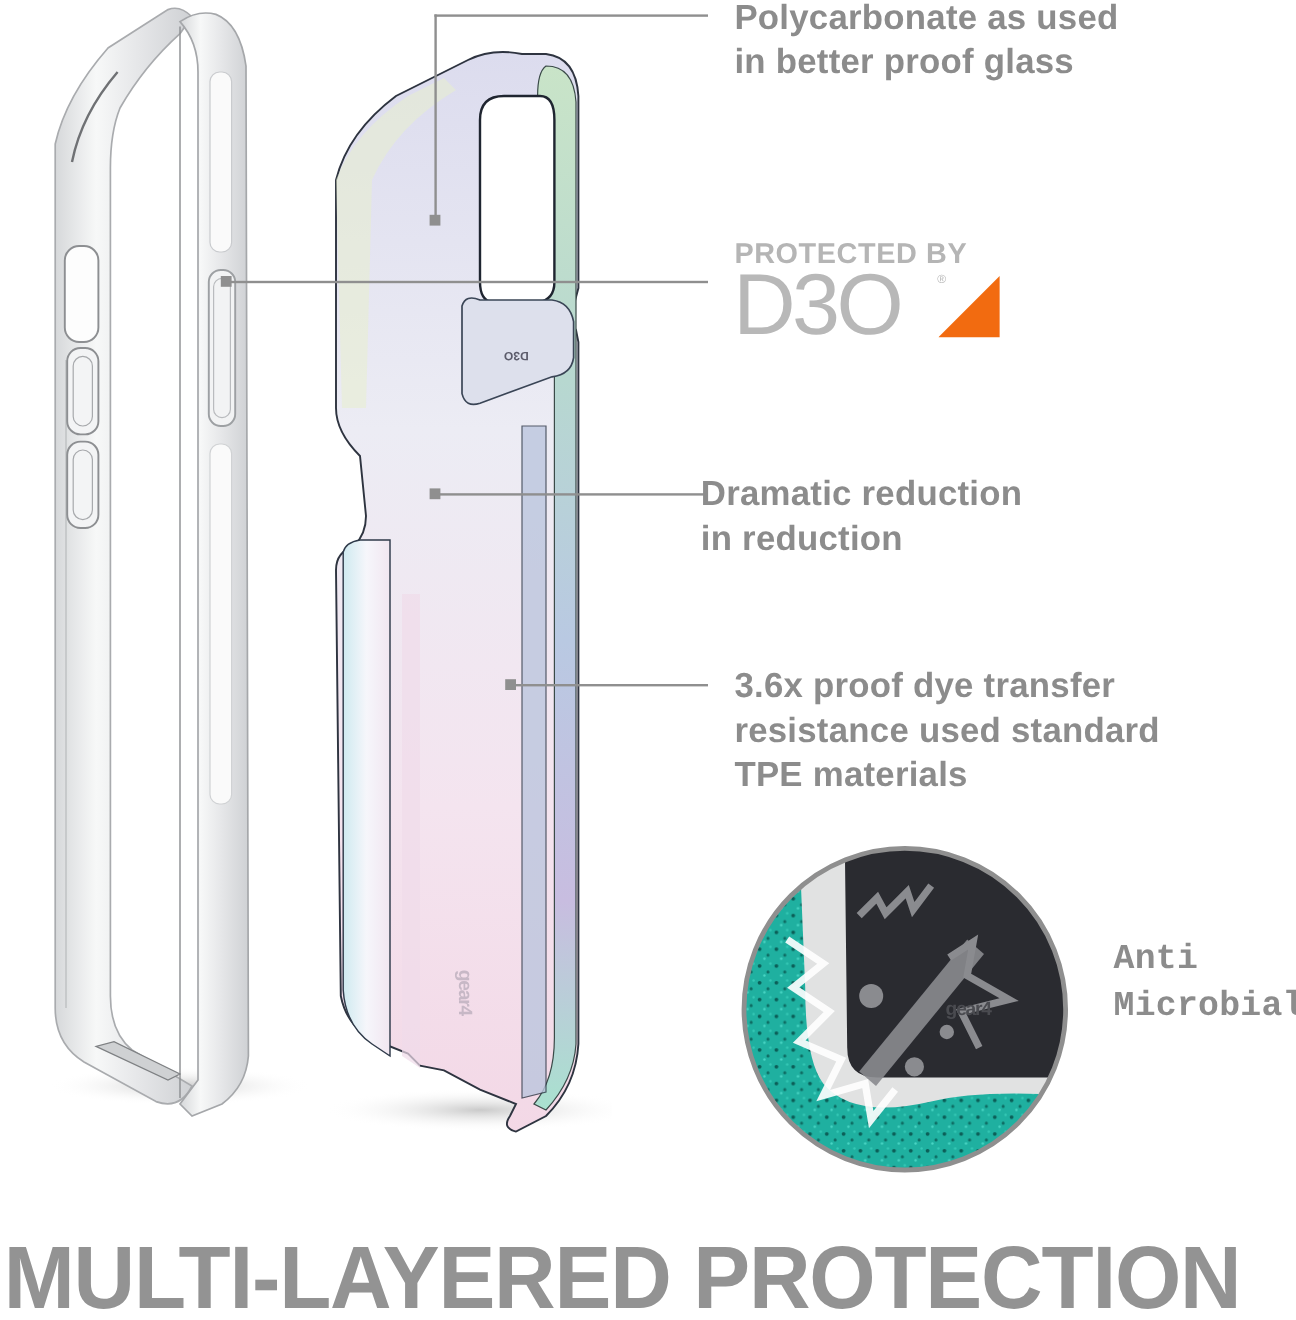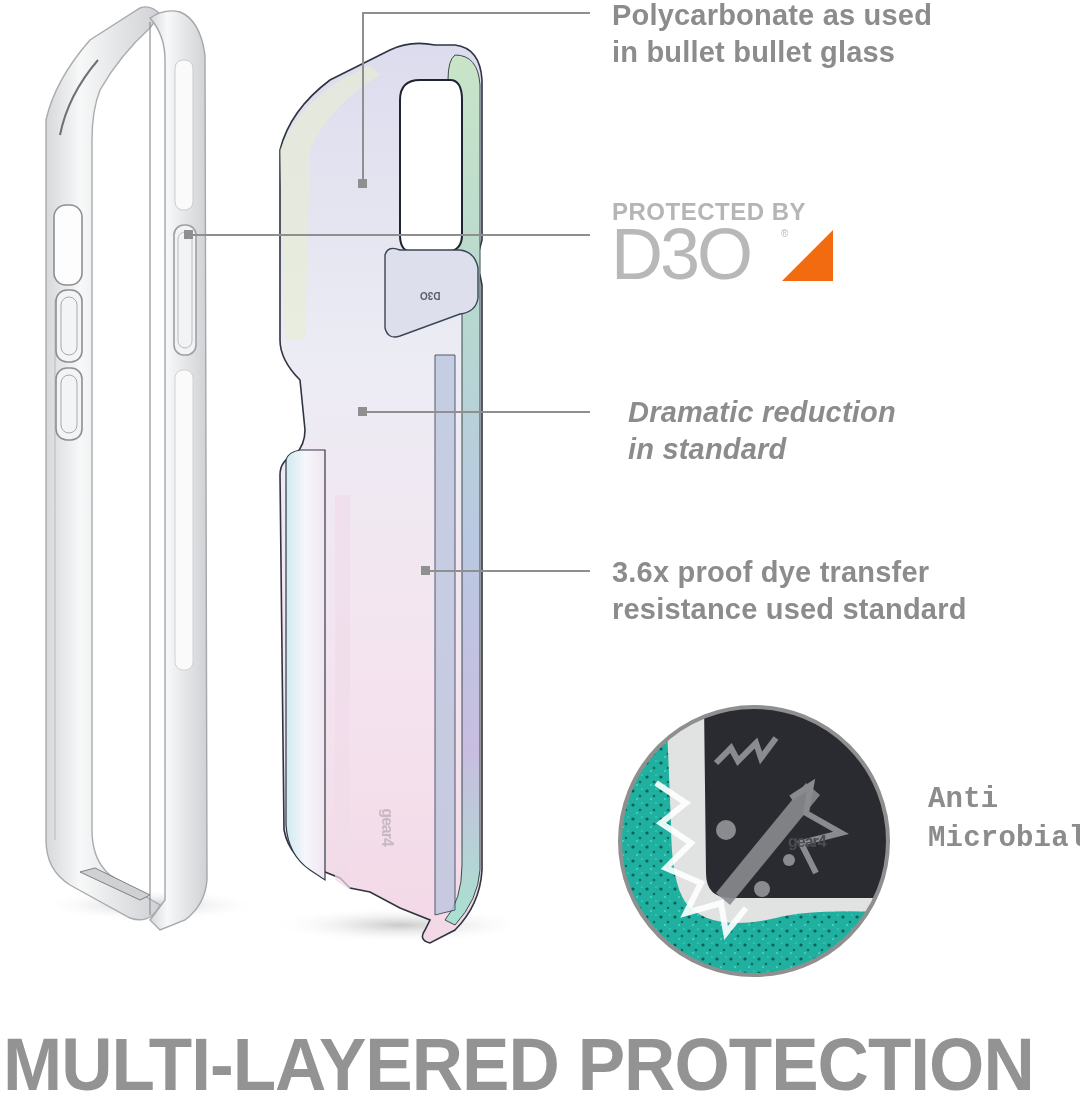--- a/index.html
+++ b/index.html
@@ -117,40 +117,41 @@
 <div class="callout-dot" style="left:184px;top:230px;"></div>
 
 <div class="callout-line" style="left:362px;top:411px;width:228px;height:2px;"></div>
 <div class="callout-dot" style="left:358px;top:407px;"></div>
 
 <div class="callout-line" style="left:427px;top:570px;width:163px;height:2px;"></div>
 <div class="callout-dot" style="left:421px;top:566px;"></div>
 
 <div class="feature-text" style="left:612px;top:-3px;">
   <span>Polycarbonate as used</span>
-  <span>in bullet bullet glass</span>
+  <span>in better proof glass</span>
 </div>
 
 <div>
   <div class="d3o-protected">PROTECTED BY</div>
   <div class="d3o-mark">D3O</div>
   <div class="d3o-reg">®</div>
   <svg class="abs" style="left:782px;top:230px" width="52" height="52" viewBox="0 0 52 52">
     <polygon points="0,51 51,0 51,51" fill="#f26b10"></polygon>
   </svg>
 </div>
 
-<div class="feature-text" style="left:628px;top:394px;font-style:italic;">
+<div class="feature-text" style="left:584px;top:394px;">
   <span>Dramatic reduction</span>
-  <span>in standard</span>
+  <span>in reduction</span>
 </div>
 
 <div class="feature-text" style="left:612px;top:554px;">
   <span>3.6x proof dye transfer</span>
   <span>resistance used standard</span>
+  <span>TPE materials</span>
 </div>
 
 <svg class="abs" style="left:616px;top:703px" width="276" height="276" viewBox="0 0 276 276">
   <defs>
     <clipPath id="circClip">
         <circle cx="138" cy="138" r="134"></circle>
       </clipPath>
     <pattern id="speckle" width="14" height="14" patternUnits="userSpaceOnUse">
       <rect width="14" height="14" fill="#1fb0a0"></rect>
       <circle cx="3" cy="4" r="1.6" fill="#0b5e57"></circle>

